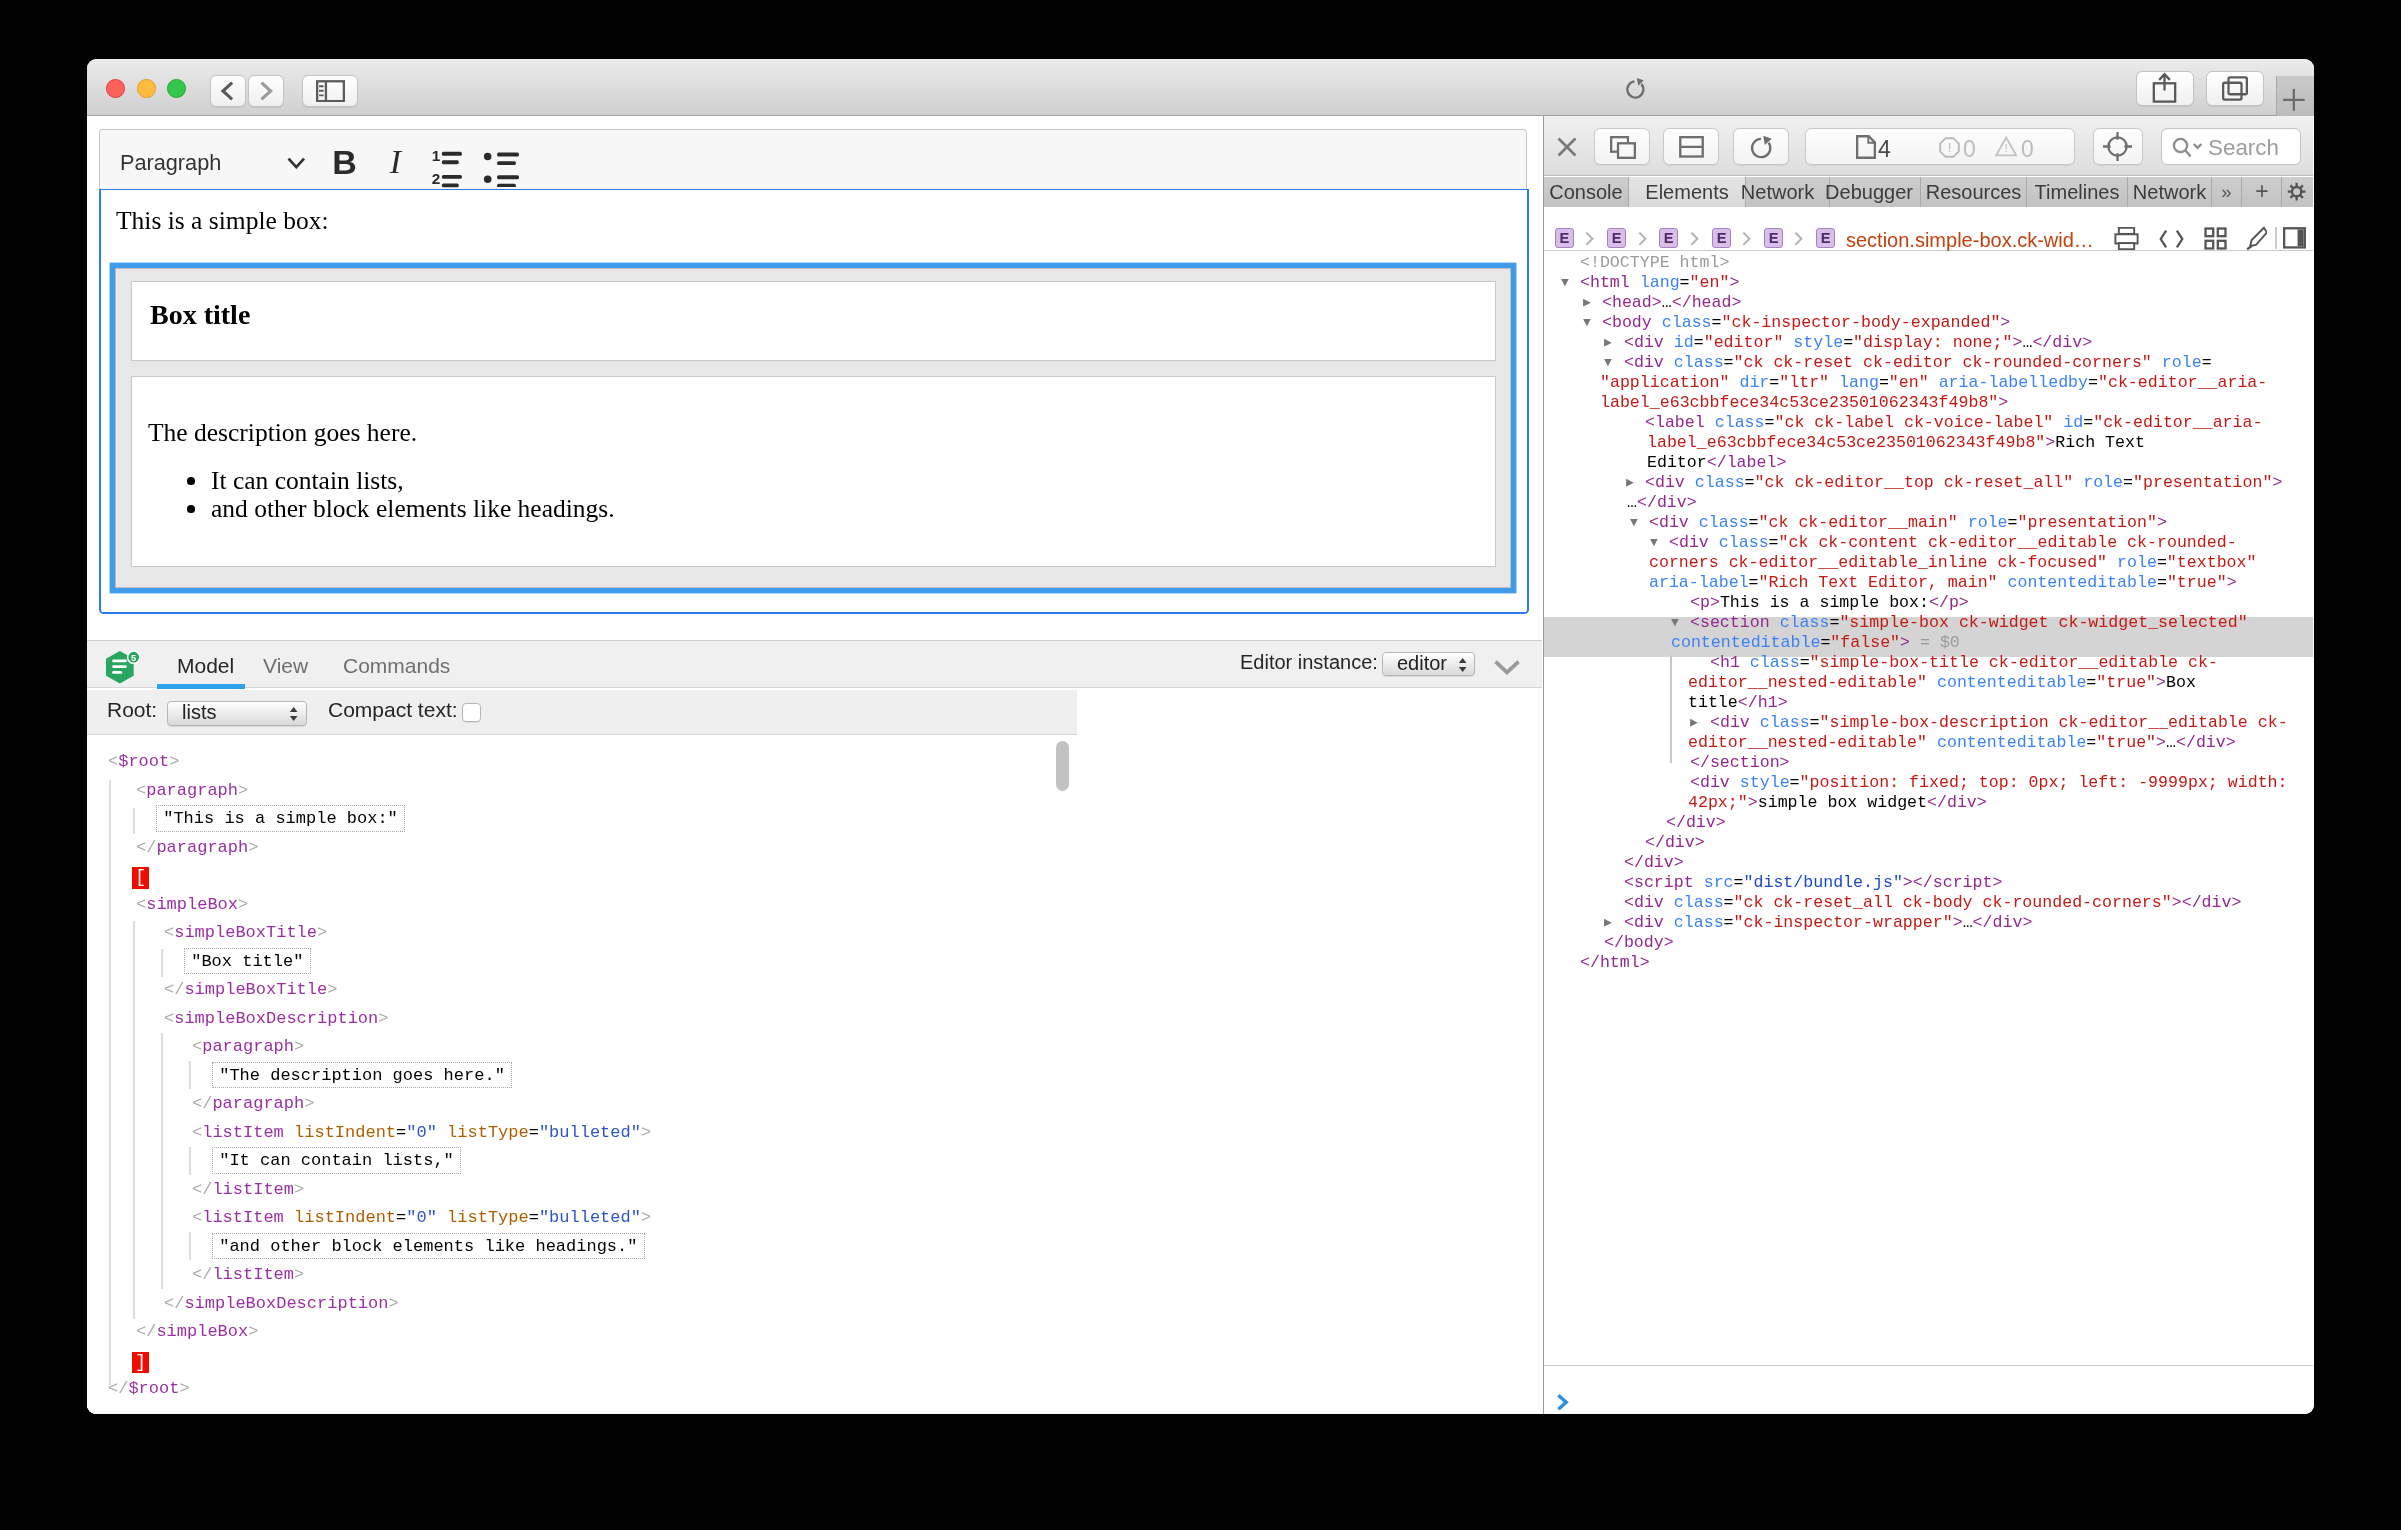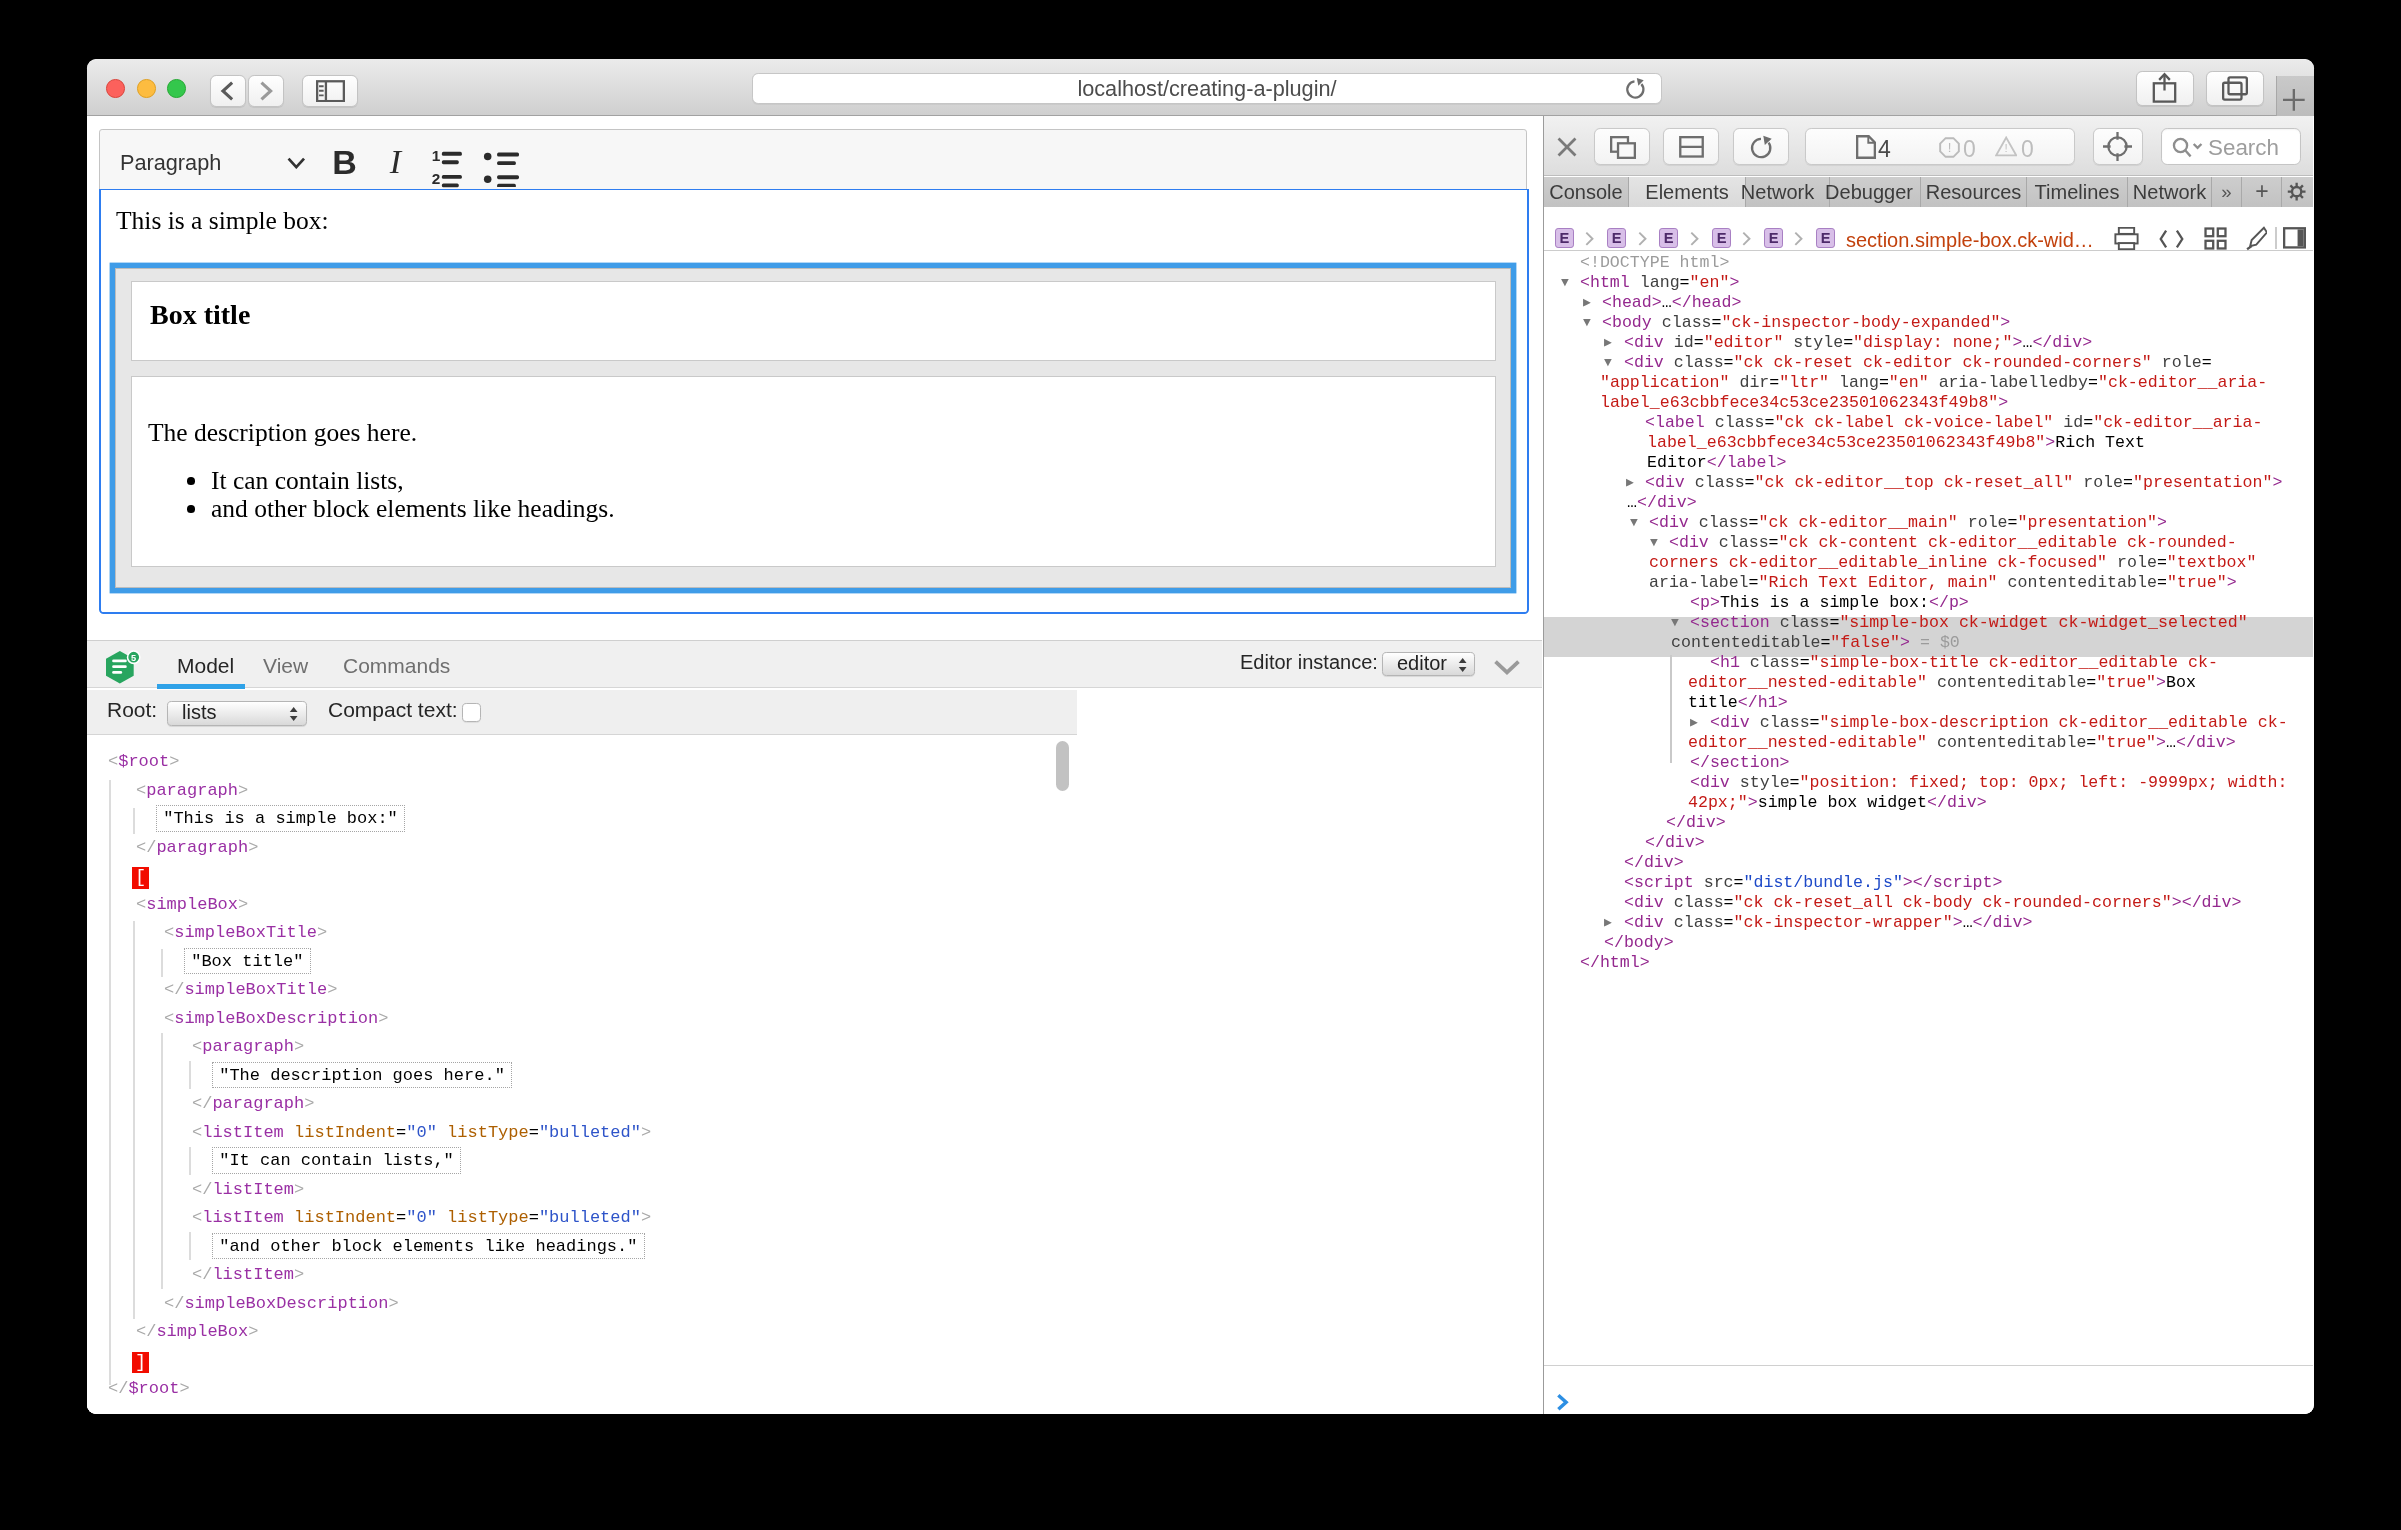--- a/index.html
+++ b/index.html
@@ -38,21 +38,21 @@
 
 #wi{left:1456px;top:57px;width:771px;height:1298px;background:#fff;border-left:1.5px solid #9b9b9b}
 #witb{left:0;top:0;width:769px;height:60px;background:linear-gradient(#f1f1f1,#dddddd);border-bottom:1.5px solid #bdbdbd}
 .wibtn{background:linear-gradient(#fdfdfd,#f3f3f3);border:0.8px solid #c9c9c9;border-radius:6.2px;box-shadow:0 0.8px 0.8px rgba(0,0,0,.07)}
 #witabs{left:0;top:61px;width:769px;height:30px;background:linear-gradient(#cdcdcd,#c2c2c2);box-shadow:0 0.8px 0 #a8a8a8}
 .wtab{position:absolute;top:61px;height:30px;font-size:20px;color:#3c3c3c;text-align:center;border-right:0.8px solid #a9a9a9;line-height:30px}
 #wibc{left:0;top:91px;width:769px;height:44px;background:#fff;border-bottom:1.5px solid #cccccc}
 .ebadge{position:absolute;top:16.2px;width:19.3px;height:20px;background:#d8bfe8;border:0.8px solid #a87fc3;border-radius:3.1px;color:#4d2a69;font-size:14.7px;font-weight:bold;text-align:center;line-height:18.6px}
 #wicode{left:0;top:135px;width:769px;height:1112px;background:#fff;overflow:hidden;font-family:"Liberation Mono",monospace;font-size:16.6px;line-height:20px;white-space:pre;color:#000}
 .cr{height:20px;position:relative}
-.st{color:#94288e}.sa{color:#404040}.sv{color:#c41a16}.sb{color:#1d49c8}.sg{color:#9b9b9b}
+.st{color:#94288e}.sa{color:#3b82f6}.sv{color:#c41a16}.sb{color:#1d49c8}.sg{color:#9b9b9b}
 .tri{position:absolute;color:#777;font-size:13px;top:0px}
 #wiprompt{left:0;top:1249px;width:769px;height:50px;background:#fff;border-top:1.5px solid #d0d0d0}
 </style></head><body>
 <div id="win">
 <div class="abs" id="tbar"></div>
     <div class="abs tl" style="left:107px;top:79px;background:#fc615c;border:0.8px solid #d9453c;top:20px;left:19.3px"></div>
     <div class="abs tl" style="left:50px;top:20px;background:#fdbc40;border:0.8px solid #dfa023"></div>
     <div class="abs tl" style="left:80px;top:20px;background:#34c74c;border:0.8px solid #26a934"></div>
     <div class="abs tbtn" style="left:123px;top:15.5px;width:36px;height:32.5px"></div>
     <div class="abs tbtn" style="left:161px;top:15.5px;width:36px;height:32.5px"></div>
@@ -63,23 +63,20 @@
       <polyline points="7,2 19,13 7,24" fill="none" stroke="#9a9a9a" stroke-width="4"></polyline>
     </svg>
     <div class="abs tbtn" style="left:215px;top:15.5px;width:56px;height:32.5px"></div>
     <svg class="abs" style="left:229px;top:21px" width="29" height="22.4" viewBox="0 0 38 29">
       <rect x="1.5" y="1.5" width="35" height="26" fill="none" stroke="#5a5a5a" stroke-width="3"></rect>
       <line x1="13" y1="2" x2="13" y2="27" stroke="#5a5a5a" stroke-width="3"></line>
       <line x1="4" y1="8" x2="10" y2="8" stroke="#5a5a5a" stroke-width="2.5"></line>
       <line x1="4" y1="14" x2="10" y2="14" stroke="#5a5a5a" stroke-width="2.5"></line>
       <line x1="4" y1="20" x2="10" y2="20" stroke="#5a5a5a" stroke-width="2.5"></line>
     </svg>
-    <div class="abs" id="addr">
-      <div class="url">localhost/creating-a-plugin/</div>
-    </div>
     <svg class="abs" style="left:1536px;top:18.6px" width="23" height="23" viewBox="0 0 30 30">
       <path d="M 24,8 A 10.5,10.5 0 1 1 15,4.5" fill="none" stroke="#6e6e6e" stroke-width="3"></path>
       <polygon points="18,0 27,3 20,10" fill="#6e6e6e"></polygon>
     </svg>
     <div class="abs tbtn" style="left:2049px;top:11.6px;width:58px;height:35px"></div>
     <svg class="abs" style="left:2063px;top:13px" width="29" height="32.5" viewBox="0 0 38 42">
       <rect x="5" y="14.5" width="28" height="24" fill="none" stroke="#585858" stroke-width="3"></rect>
       <line x1="19" y1="3" x2="19" y2="24" stroke="#585858" stroke-width="3"></line>
       <polyline points="12,10 19,2.5 26,10" fill="none" stroke="#585858" stroke-width="3"></polyline>
     </svg>

